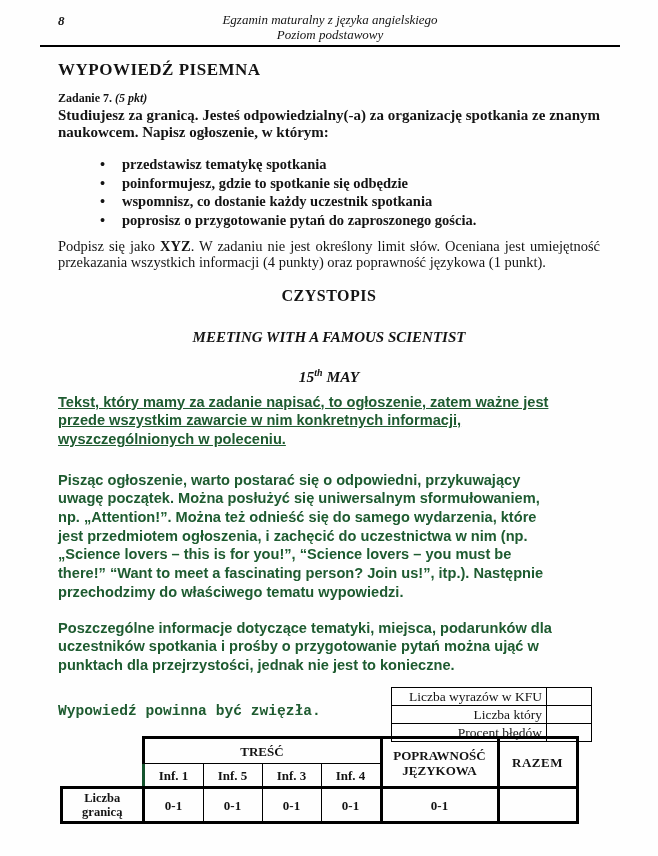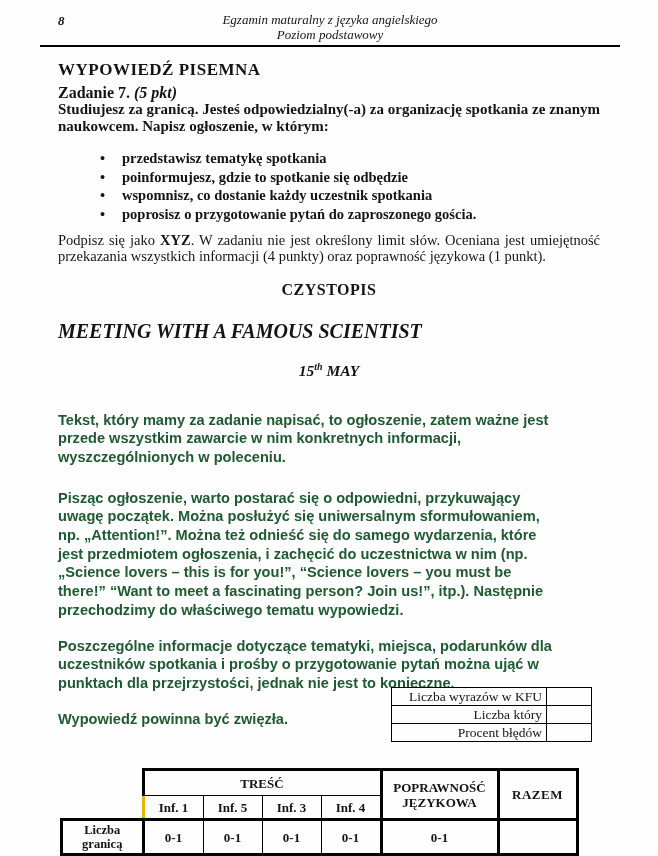--- a/index.html
+++ b/index.html
@@ -14,21 +14,21 @@
     text-align:center;font-style:italic;font-size:13px;line-height:15px;
     border-bottom:2px solid #000;padding-bottom:3px;
   }
   .page-num{position:absolute;left:18px;top:1px;font-weight:bold;font-style:italic;}
   
   .content{position:absolute;top:54px;left:58px;width:542px;}
   .doc-title{
     text-align:left;font-weight:bold;font-size:17px;line-height:20px;
     margin:6px 0 0 0;letter-spacing:.5px;
   }
-  .task-label{margin-top:4px;font-size:16px;line-height:17px;}
+  .task-label{margin-top:10px;font-size:12px;line-height:17px;}
   .task-label .lbl{font-weight:bold;}
   .task-label .pts{font-weight:bold;font-style:italic;}
   .task-intro{
     margin-top:0;font-weight:bold;font-size:15px;line-height:16.5px;
     text-align:justify;
   }
   ul.task-bullets{
     list-style:none;margin:3px 0 0 42px;padding:0;
     font-weight:bold;font-size:14.5px;line-height:18.6px;
   }
@@ -37,60 +37,60 @@
   .task-note{
     margin-top:10px;font-size:14.5px;line-height:15.5px;
     text-align:justify;
   }
   .task-note .xyz{font-weight:bold;}
   .czystopis{
     text-align:center;font-weight:bold;font-size:16px;line-height:20px;
     margin:16px 0 0 0;letter-spacing:.5px;
   }
   .essay-title{
-    font-weight:bold;font-style:italic;
-    font-size:20px;line-height:19px;margin:22px 0 16px 0;
+    text-align:center;font-weight:bold;font-style:italic;
+    font-size:15px;line-height:19px;margin:22px 0 16px 0;
   }
   .essay-date{
     text-align:center;font-weight:bold;font-style:italic;
     font-size:15.5px;line-height:19px;margin:8px 0 0 0;
   }
   .essay-date sup{font-size:10px;}
   
   .commentary p{
     font-family:"Liberation Sans", sans-serif;font-weight:bold;
     font-size:14.6px;line-height:18.7px;color:#1e5b30;
     width:505px;margin:0;
   }
-  .commentary p.c1{margin-top:30px;}
+  .commentary p.c1{margin-top:6px;text-decoration:underline;}
   .commentary p.c2{margin-top:22px;}
   .commentary p.c3{margin-top:17px;}
-  .commentary p.c4{margin-top:17px;}
+  .commentary p.c4{margin-top:27px;font-family:Liberation Mono, monospace;}
   
   table.kfu{
     position:absolute;top:687px;right:66px;border-collapse:collapse;
   }
   table.kfu td{
     border:1px solid #000;font-size:13.5px;line-height:16px;
     padding:0 4px;height:17px;
   }
   table.kfu td.kfu-label{width:146px;text-align:right;}
   table.kfu td.kfu-value{width:36px;}
   
   table.score{
-    position:absolute;top:768px;left:60px;border-collapse:collapse;
+    position:absolute;top:736px;left:60px;border-collapse:collapse;
     text-align:center;font-weight:bold;font-size:13px;line-height:15px;
   }
   table.score td{padding:1px 2px;}
   td.sc-blank{border:none;width:76px;}
   td.sc-tresc{border:3px solid #000;border-bottom:1px solid #000;height:22px;}
   td.sc-popraw{border:3px solid #000;width:110px;}
   td.sc-razem{border:3px solid #000;width:72px;letter-spacing:.5px;}
   td.sc-inf{border:1px solid #000;border-bottom:3px solid #000;width:54px;height:20px;}
-  td.sc-inf.first{border-left:3px solid #eab308;}
+  td.sc-inf.first{border-left:3px solid #14532d;}
   td.sc-inf.last{border-right:3px solid #000;}
   td.sc-rowlabel{border:3px solid #000;font-size:12.5px;line-height:14px;height:30px;}
   td.sc-val{border:1px solid #000;border-top:3px solid #000;border-bottom:3px solid #000;}
   td.sc-val-popraw{border:3px solid #000;}
   td.sc-razem-empty{border:3px solid #000;}
 </style>
 </head>
 <body>
 
 <div class="page">

